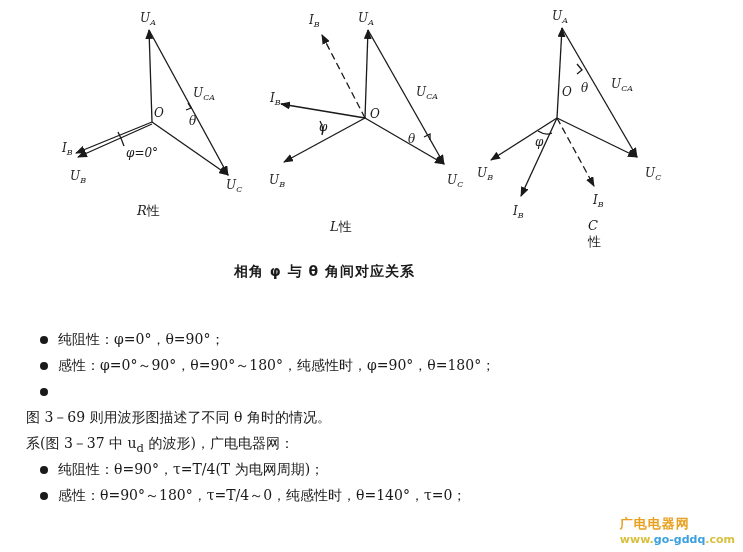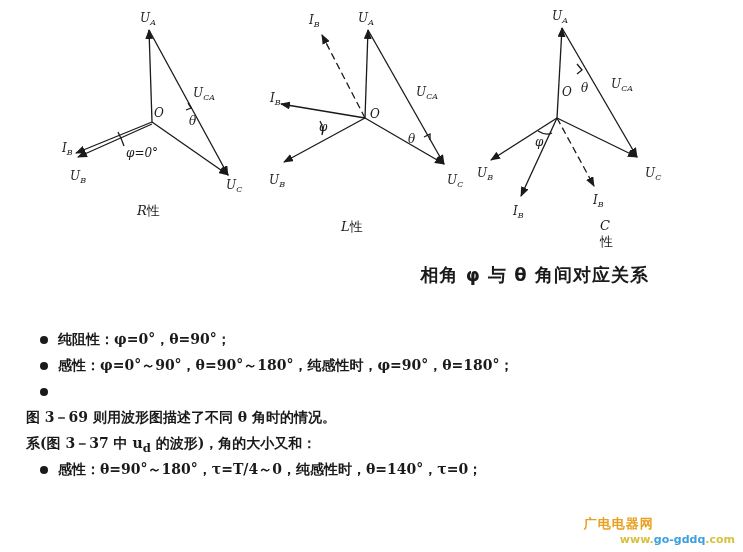--- a/index.html
+++ b/index.html
@@ -7,30 +7,30 @@
     width:743px; height:552px; background:#ffffff; position:relative; overflow:hidden;
     font-family:"DejaVu Serif", serif; color:#1a1a1a;
   }
   .diagram-area { position:absolute; left:0; top:0; width:605px; height:290px; }
   svg text { font-family:"DejaVu Serif", serif; }
   .lbl-i { font-size:12px; font-style:italic; fill:#1a1a1a; }
   .sub { font-size:8px; }
   .sublbl { position:absolute; font-size:13px; }
   .sublbl i { font-style:italic; }
   .caption {
-    position:absolute; top:263px; left:0; width:649px; text-align:right;
-    font-family:"DejaVu Sans", sans-serif; font-weight:bold; font-size:18px; letter-spacing:1px;
+    position:absolute; top:263px; left:0; width:649px; text-align:center;
+    font-family:"DejaVu Sans", sans-serif; font-weight:bold; font-size:14px; letter-spacing:1px;
   }
   .text-block { position:absolute; left:26px; top:326px; width:710px; font-size:14px; line-height:26px; }
-  .line { white-space:nowrap; height:26px;font-weight:bold; }
+  .line { white-space:nowrap; height:26px; }
   .bullet { display:inline-block; width:8px; height:8px; background:#1a1a1a; border-radius:50%; margin:0 10px 1px 14px; vertical-align:middle; }
   .indent-line { padding-left:0; }
   .watermark { position:absolute; right:8px; bottom:6px; text-align:left; }
   .wm-cn { font-family:"DejaVu Sans", sans-serif; font-weight:bold; font-size:13px; color:#e8a020; letter-spacing:1px; }
-  .wm-url { font-family:"DejaVu Sans", sans-serif; font-weight:bold; font-size:11px; color:#d8c040;margin-left:36px; }
+  .wm-url { font-family:"DejaVu Sans", sans-serif; font-weight:bold; font-size:11px; color:#d8c040; }
   .wm-url b { color:#3aa0e0; }
 </style>
 </head>
 <body>
 
 <div class="diagram-area">
   <svg width="743" height="290" viewBox="0 0 743 290">
     <defs>
       <marker id="ar" markerWidth="10" markerHeight="8" refX="9" refY="4" orient="auto" markerUnits="userSpaceOnUse">
         <path d="M0,0 L10,4 L0,8 Z" fill="#1a1a1a"></path>
@@ -96,31 +96,32 @@
       <text class="lbl-i" x="581" y="92">θ</text>
       <text class="lbl-i" x="535" y="146">φ</text>
       <text class="lbl-i" x="477" y="177">U<tspan class="sub" dy="3">B</tspan></text>
       <text class="lbl-i" x="645" y="177">U<tspan class="sub" dy="3">C</tspan></text>
       <text class="lbl-i" x="513" y="215">I<tspan class="sub" dy="3">B</tspan></text>
       <text class="lbl-i" x="593" y="204">I<tspan class="sub" dy="3">B</tspan></text>
     </g>
   </svg>
 
   <div class="sublbl" style="left:137px; top:202px;"><i>R</i><span>性</span></div>
-  <div class="sublbl" style="left:341px; top:218px;"><i>L</i><span>性</span></div>
-  <div class="sublbl" style="left:588px; top:218px;margin-left:12px;"><i>C</i><span>性</span></div>
+  <div class="sublbl" style="left:330px; top:218px;"><i>L</i><span>性</span></div>
+  <div class="sublbl" style="left:588px; top:218px;"><i>C</i><span>性</span></div>
 </div>
 
 <div class="caption">相角 φ 与 θ 角间对应关系</div>
 
 <div class="text-block">
   <div class="line"><span class="bullet"></span><span>纯阻性：φ=0°，θ=90°；</span></div>
   <div class="line"><span class="bullet"></span><span>感性：φ=0°～90°，θ=90°～180°，纯感性时，φ=90°，θ=180°；</span></div>
   <div class="line"><span class="bullet"></span></div>
   <div class="line indent-line">图 3－69 则用波形图描述了不同 θ 角时的情况。</div>
-  <div class="line"><span>系(图 3－37 中 u</span><sub>d</sub><span> 的波形)，角的大小又和：</span></div>
+  <div class="line"><span>系(图 3－37 中 u</span><sub>d</sub><span> 的波形)，广电电器网：</span></div>
+  <div class="line"><span class="bullet"></span><span>纯阻性：θ=90°，τ=T/4(T 为电网周期)；</span></div>
   <div class="line"><span class="bullet"></span><span>感性：θ=90°～180°，τ=T/4～0，纯感性时，θ=140°，τ=0；</span></div>
 </div>
 
 <div class="watermark">
   <div class="wm-cn">广电电器网</div>
   <div class="wm-url"><span>www.</span><b>go-gddq</b><span>.com</span></div>
 </div>
 
 </body></html>

